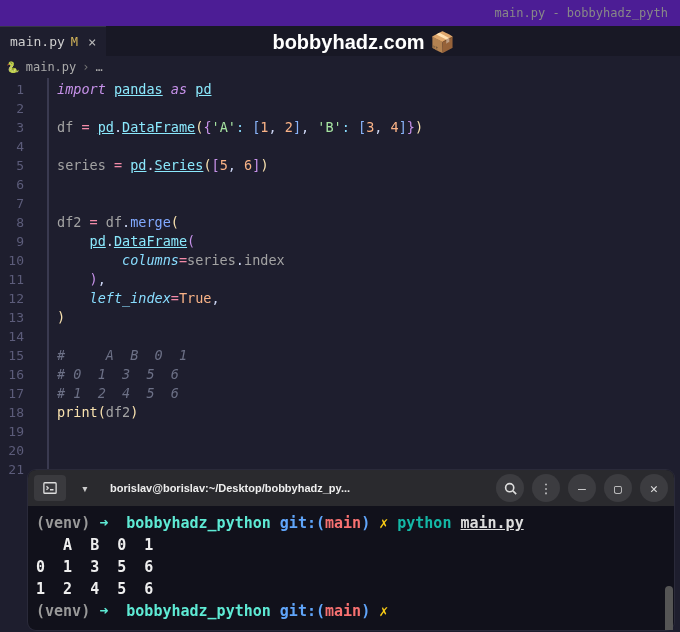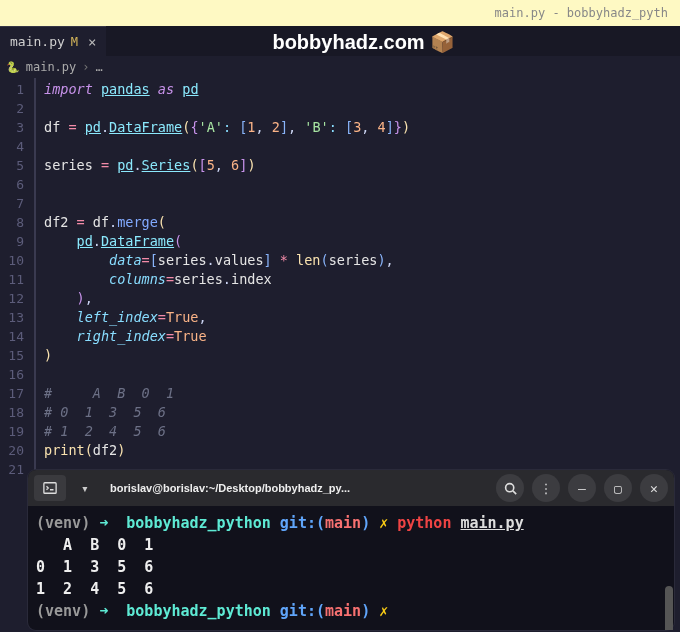--- a/index.html
+++ b/index.html
@@ -8,21 +8,21 @@
     height: 632px;
     background: #1e1e2e;
     font-family: 'Consolas', 'Monaco', monospace;
     font-size: 13px;
     color: #cdd6f4;
     overflow: hidden;
     position: relative;
   }
   .titlebar {
     height: 26px;
-    background: #fef9c3;
+    background: #4c1d95;
     color: #888;
     font-size: 12px;
     display: flex;
     align-items: center;
     justify-content: flex-end;
     padding-right: 12px;
   }
   .tabbar {
     height: 30px;
     background: #181825;
@@ -85,27 +85,27 @@
     padding-top: 2px;
     border-right: 0px solid transparent;
   }
   .gutter div { height: 19px; }
   .code {
     padding-left: 4px;
     padding-top: 2px;
     line-height: 19px;
     font-size: 13.5px;
     border-left: 2px solid #3a3a50;
-    margin-left: 2px;
+    margin-left: 15px;
     padding-left: 8px;
   }
   .code .line { height: 19px; white-space: pre; }
   .kw { color: #c792ea; font-style: italic; }
   .modname { color: #8be9fd; text-decoration: underline; }
-  .var { color: #e5e5e5; }
+  .var { color: #a3a3a3; }
   .op { color: #89ddff; }
   .opred { color: #f38ba8; }
   .func { color: #82aaff; }
   .paren { color: #f9e2af; }
   .paren2 { color: #c792ea; }
   .paren3 { color: #89b4fa; }
   .str { color: #a6e3a1; }
   .num { color: #fab387; }
   .param { color: #89ddff; font-style: italic; }
   .comment { color: #6c7086; font-style: italic; }
@@ -171,21 +171,21 @@
     font-weight: 600;
     position: relative;
   }
   .term-body .tl { white-space: pre; }
   .venv { color: #999; }
   .arrow { color: #5eead4; }
   .dir { color: #5eead4; font-weight: 700; }
   .git { color: #60a5fa; }
   .branch { color: #f87171; }
   .xmk { color: #facc15; }
-  .cmd { color: #ef4444; }
+  .cmd { color: #14b8a6; }
   .filelink { color: #ddd; text-decoration: underline; }
   .scrollbar {
     position: absolute;
     right: 0; top: 40px; bottom: 4px;
     width: 10px;
   }
   .scrollthumb {
     position: absolute; right: 1px; width: 8px; height: 50px; top: 40px;
     background: #555; border-radius: 4px;
   }
@@ -244,25 +244,23 @@
   <div class="code">
     <div class="line"><span class="kw">import</span> <span class="modname underline">pandas</span> <span class="kw">as</span> <span class="modname underline">pd</span></div>
     <div class="line"></div>
     <div class="line"><span class="var">df</span> <span class="opred">=</span> <span class="modname underline">pd</span><span>.</span><span class="modname underline">DataFrame</span><span class="paren">(</span><span class="paren2">{</span><span class="str">'A'</span><span class="op">:</span> <span class="paren3">[</span><span class="num">1</span><span>,</span> <span class="num">2</span><span class="paren3">]</span><span>,</span> <span class="str">'B'</span><span class="op">:</span> <span class="paren3">[</span><span class="num">3</span><span>,</span> <span class="num">4</span><span class="paren3">]</span><span class="paren2">}</span><span class="paren">)</span></div>
     <div class="line"></div>
     <div class="line"><span class="var">series</span> <span class="opred">=</span> <span class="modname underline">pd</span><span>.</span><span class="modname underline">Series</span><span class="paren">(</span><span class="paren2">[</span><span class="num">5</span><span>,</span> <span class="num">6</span><span class="paren2">]</span><span class="paren">)</span></div>
     <div class="line"></div>
     <div class="line"></div>
     <div class="line"><span class="var">df2</span> <span class="opred">=</span> <span class="var">df</span><span>.</span><span class="func">merge</span><span class="paren">(</span></div>
     <div class="line">    <span class="modname underline">pd</span><span>.</span><span class="modname underline">DataFrame</span><span class="paren2">(</span></div>
-    <div class="line">        <span class="param">data</span><span class="opred">=</span><span class="paren3">[</span><span class="var">series</span><span>.</span><span class="var">values</span><span class="paren3">]</span> <span class="opred">*</span> <span class="builtin">len</span><span class="paren3">(</span><span class="var">series</span><span class="paren3">)</span><span>,</span></div>
     <div class="line">        <span class="param">columns</span><span class="opred">=</span><span class="var">series</span><span>.</span><span class="var">index</span></div>
     <div class="line">    <span class="paren2">)</span><span>,</span></div>
     <div class="line">    <span class="param">left_index</span><span class="opred">=</span><span class="boolv">True</span><span>,</span></div>
-    <div class="line">    <span class="param">right_index</span><span class="opred">=</span><span class="boolv">True</span></div>
     <div class="line"><span class="paren">)</span></div>
     <div class="line"></div>
     <div class="line comment">#     A  B  0  1</div>
     <div class="line comment"># 0  1  3  5  6</div>
     <div class="line comment"># 1  2  4  5  6</div>
     <div class="line"><span class="builtin">print</span><span class="paren">(</span><span class="var">df2</span><span class="paren">)</span></div>
     <div class="line"></div>
   </div>
 </div>
 

